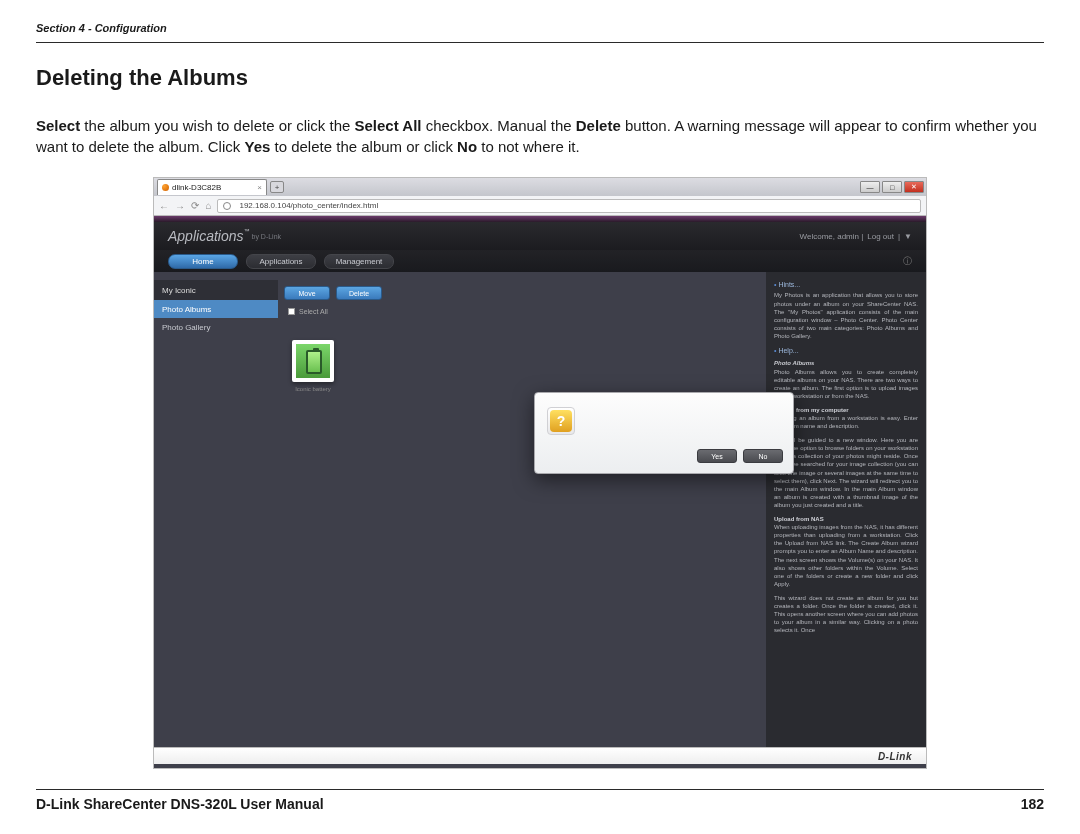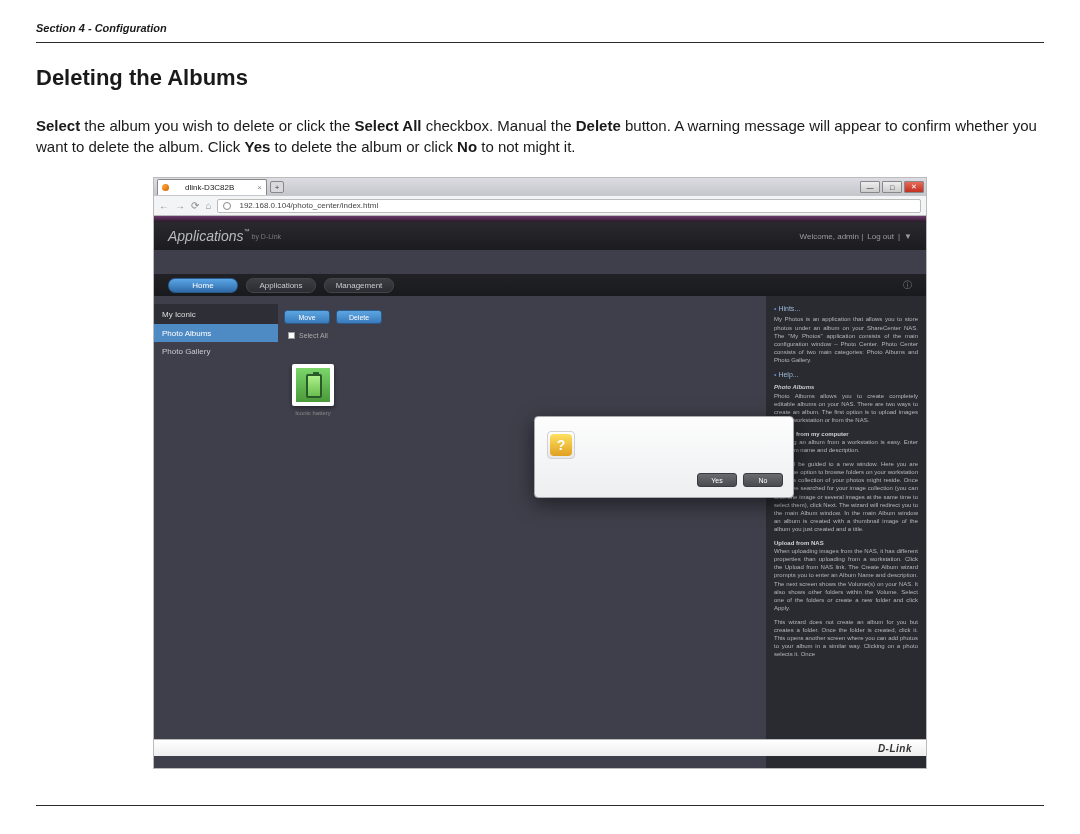--- a/index.html
+++ b/index.html
@@ -6,37 +6,37 @@
   body { width: 1080px; height: 834px; background: #fff; font-family: "Segoe UI", Arial, sans-serif; color: #1a1a1a; position: relative; }
   .page { padding: 22px 36px 0 36px; }
   .section-header { font-weight: 700; font-size: 11px; margin-bottom: 8px; font-style: italic; }
   .hr { border-top: 1px solid #2a2a2a; margin-bottom: 22px; }
   .page-title { font-weight: 700; font-size: 22px; margin-bottom: 24px; }
   .body-text { font-size: 15px; line-height: 1.4; margin-bottom: 6px; }
   .body-text strong { font-weight: 700; }
   .screenshot-frame { width: 774px; height: 592px; margin: 20px auto 0; border: 1px solid #bbb; background: #3e3f4a; position: relative; overflow: hidden; font-size: 9px; }
   
   .tab-bar { height: 18px; background: linear-gradient(#dcdce2,#c4c6cc); display: flex; align-items: center; }
-  .tab { width: 110px; height: 16px; background: #fff; border: 1px solid #888; border-bottom: none; margin-left: 3px; display: flex; align-items: center; gap: 16px; padding: 0 4px; font-size: 8px; border-radius: 2px 2px 0 0; }
+  .tab { width: 110px; height: 16px; background: #fff; border: 1px solid #888; border-bottom: none; margin-left: 3px; display: flex; align-items: center; gap: 3px; padding: 0 4px; font-size: 8px; border-radius: 2px 2px 0 0; }
   .favicon { width: 7px; height: 7px; border-radius: 50%; background: radial-gradient(circle at 30% 30%,#ffa330,#d06000); }
   .tab-add { width: 14px; height: 12px; background: #d8d8dd; border: 1px solid #888; margin-left: 3px; display:flex;align-items:center;justify-content:center;font-size:8px;color:#444;border-radius:2px;}
   .window-btns { margin-left:auto; display:flex; gap:2px; padding-right:2px;}
   .wbtn { width:20px; height:12px; background:linear-gradient(#eee,#ccc); border:1px solid #888; display:flex;align-items:center;justify-content:center;font-size:7px;border-radius:1px;}
   .wbtn.close { background: linear-gradient(#e86a5a,#c23020); color:#fff;}
   .url-bar { height: 20px; background: #f3f4f6; border-bottom: 1px solid #bbb; display:flex; align-items:center; gap:6px; padding: 0 5px;}
   .nav-ico { color:#888; font-size:10px;}
   .url-field { flex:1; height:14px; background:#fff; border:1px solid #bbb; border-radius:2px; padding:0 5px; display:flex;align-items:center;gap:8px;font-size:8px;color:#444;}
   .globe { width:8px; height:8px; border-radius:50%; border:1px solid #888; }
   .topbar { height: 6px; background: linear-gradient(#6a3a6a,#2a1a2a);}
   .brand-row { height: 28px; background: linear-gradient(#2a2a2e,#1c1c20); display:flex; align-items:center; padding:0 14px; color:#b8bac0;}
   .brand { font-size:14px; font-style:italic; }
   .brand sup { font-size:6px; vertical-align: top;}
   .brand-small { font-size:7px; color:#787a80; margin-left:2px;}
   .welcome { margin-left:auto; font-size:8px; color:#9a9ca2; display:flex;gap:4px;align-items:flex-start;}
-  .nav-row { height: 22px; background: linear-gradient(#222226,#191a1e); display:flex; align-items:center; gap:8px; padding:0 14px;margin-top:24px;}
+  .nav-row { height: 22px; background: linear-gradient(#222226,#191a1e); display:flex; align-items:center; gap:8px; padding:0 14px;}
   .nav-btn { width: 70px; height: 15px; border-radius: 7px; background: linear-gradient(#3d3e44,#2c2d32); border:1px solid #44454a; display:flex;align-items:center;justify-content:center;font-size:8px;color:#c8cad0;}
   .nav-btn.active { background: linear-gradient(#5aa6e6,#2f6aa8); color:#fff; border-color:#2a5a8a;}
   .help-ico { margin-left:auto; color:#777; font-size:9px;}
   .content-row { display:flex; height: calc(100% - 18px - 20px - 6px - 28px - 22px - 17px);}
   .sidebar { width: 124px; background:#3e3f4a; }
   .sb-head { height: 20px; background:#2e2f36; color:#ddd; font-size:8px; display:flex;align-items:center;padding:0 8px; margin-top:8px;}
   .sb-item { height:18px; color:#c8cad0; font-size:8px; display:flex;align-items:center;padding:0 8px;}
   .sb-item.active { background:#4e8ac4; color:#fff;}
   .main { flex:1; background:#3e3f4a; position:relative;}
   .toolbar { height:26px; background:#3e3f4a; display:flex;align-items:center;gap:6px;padding:0 10px 0 6px; margin-top:8px;}
@@ -55,37 +55,37 @@
   .rp-sub { color:#d0d2d8; font-weight:bold; font-size:6px; margin-top:4px;}
   .rp-em { font-style:italic; color:#c6c8ce;}
   
   .dialog { position:absolute; left:256px; top:120px; width:260px; background:linear-gradient(#fdfdfd,#eceef0); border:1px solid #a9a9ad; border-radius:4px; box-shadow:0 6px 20px rgba(0,0,0,.5);}
   .dlg-body { display:flex; gap:10px; padding:14px 12px 10px;}
   .dlg-icon { width:28px; height:28px; border-radius:4px; background:linear-gradient(#fff,#e8e8ea); border:1px solid #d0d0d4; display:flex;align-items:center;justify-content:center;}
   .qmark { width:22px; height:22px; border-radius:4px; background:linear-gradient(#ffe060,#e0a020); display:flex;align-items:center;justify-content:center;color:#fff;font-weight:bold;font-size:14px;}
   .dlg-text { font-size:8px; font-weight:bold; color:#2a2a2a; padding-top:6px;}
   .dlg-btns { display:flex; justify-content:flex-end; gap:6px; padding:4px 10px 10px;}
   .dlg-btn { width:40px; height:14px; border-radius:3px; background:linear-gradient(#6a6b70,#4a4b50); border:1px solid #3a3b40; color:#fff; display:flex;align-items:center;justify-content:center;font-size:7px;}
-  .footer-strip { position:absolute; bottom:12px; left:0; right:0; height:17px; background:linear-gradient(#fff,#eee); border-top:1px solid #bbb; display:flex;align-items:center;justify-content:flex-end; padding-right:14px;}
+  .footer-strip { position:absolute; bottom:4px; left:0; right:0; height:17px; background:linear-gradient(#fff,#eee); border-top:1px solid #bbb; display:flex;align-items:center;justify-content:flex-end; padding-right:14px;}
   .dlink-logo { font-weight:bold; font-style:italic; font-size:10px; color:#333; letter-spacing:0.5px;}
   
   .page-footer { position:absolute; left:36px; right:36px; bottom:22px; }
   .pf-rule { border-top:1px solid #2a2a2a; margin-bottom:6px;}
   .pf-row { display:flex; justify-content:space-between; font-size:14px; font-weight:700;}
 </style>
 </head>
 <body>
 
 <div class="page">
   <div class="section-header">Section 4 - Configuration</div>
   <div class="hr"></div>
   <h1 class="page-title">Deleting the Albums</h1>
 
   <p class="body-text">
-    <strong>Select</strong><span> the album you wish to delete or click the </span><strong>Select All</strong><span> checkbox. Manual the </span><strong>Delete</strong><span> button. A warning message will appear to confirm whether you want to delete the album. Click </span><strong>Yes</strong><span> to delete the album or click </span><strong>No</strong><span> to not might it.</span>
+    <strong>Select</strong><span> the album you wish to delete or click the </span><strong>Select All</strong><span> checkbox. Manual the </span><strong>Delete</strong><span> button. A warning message will appear to confirm whether you want to delete the album. Click </span><strong>Yes</strong><span> to delete the album or click </span><strong>No</strong><span> to not where it.</span>
   </p>
 
   <div class="screenshot-frame">
 
     <div class="tab-bar">
       <div class="tab">
         <span class="favicon"></span>
         <span>dlink-D3C82B</span>
         <span style="margin-left:auto;color:#888;">×</span>
       </div>
@@ -181,13 +181,17 @@
     </div>
 
     <div class="footer-strip">
       <span class="dlink-logo">D-Link</span>
     </div>
   </div>
 </div>
 
 <div class="page-footer">
   <div class="pf-rule"></div>
+  <div class="pf-row">
+    <span>D-Link ShareCenter DNS-320L User Manual</span>
+    <span>182</span>
+  </div>
 </div>
 
 </body></html>

